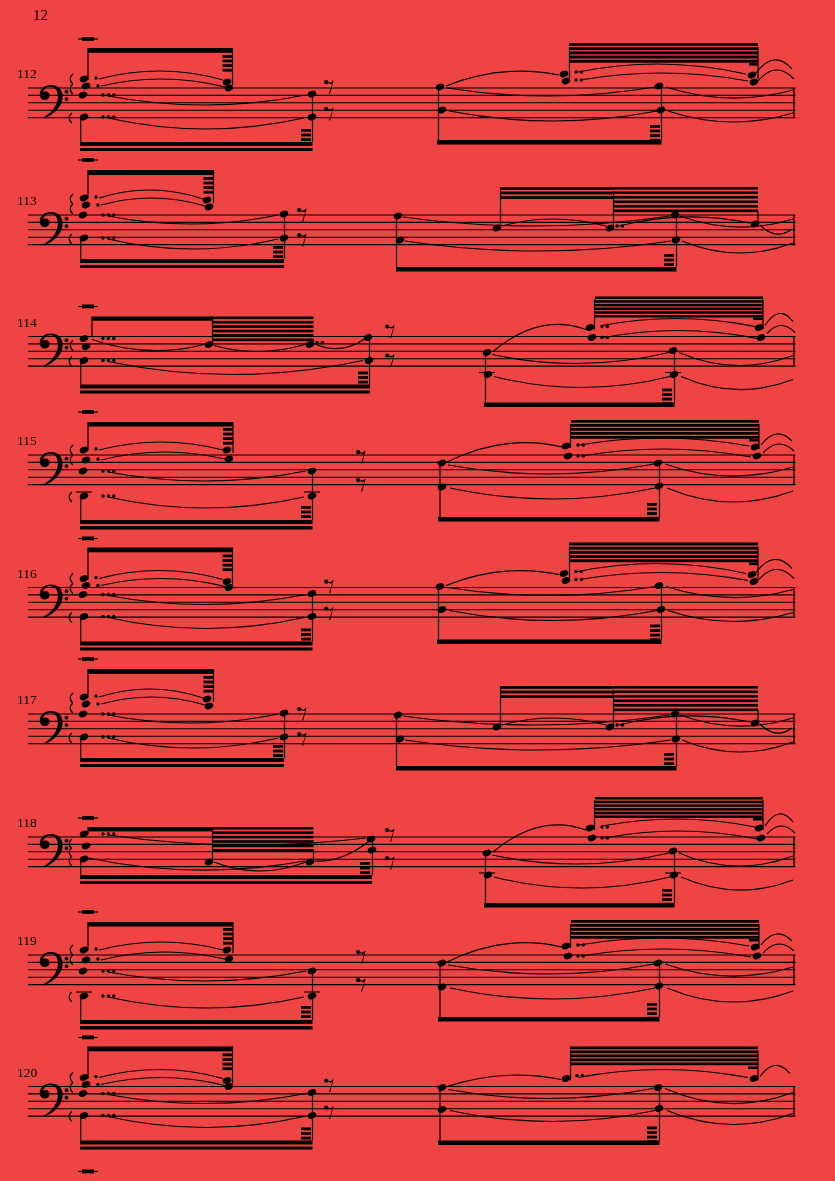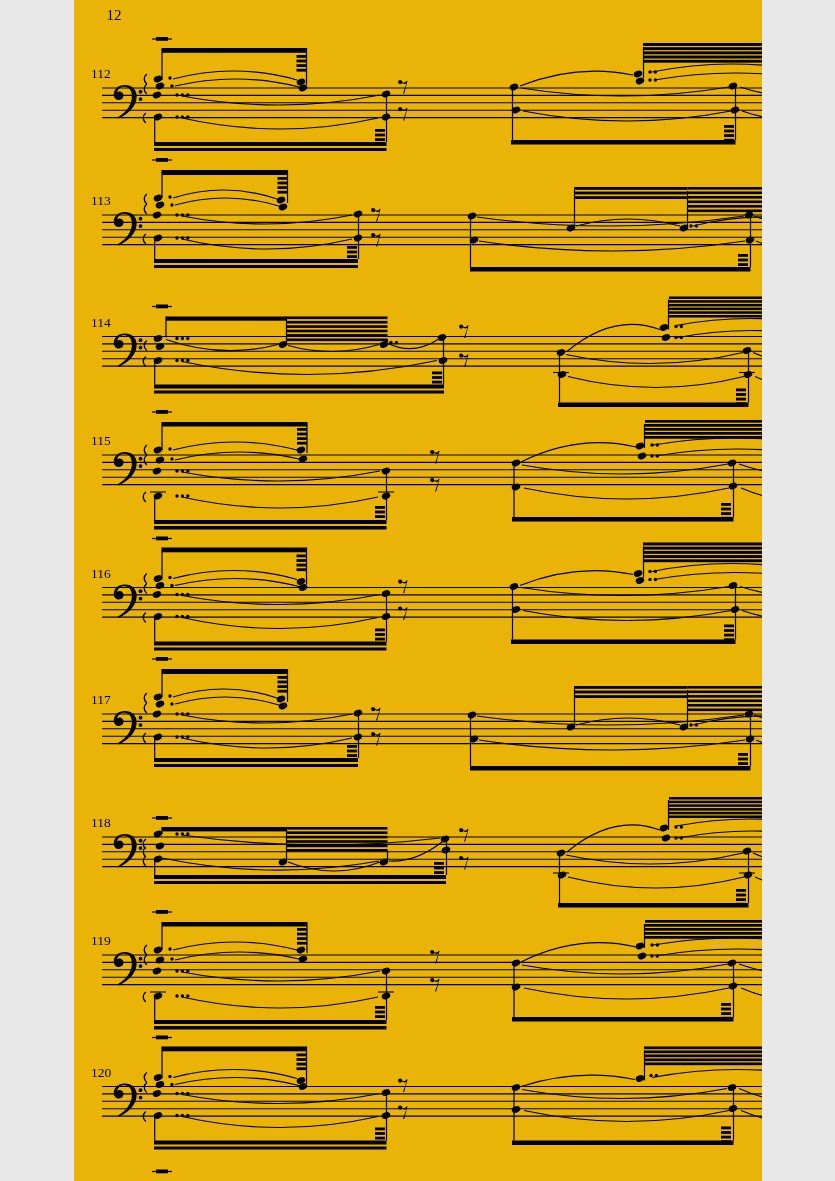--- a/index.html
+++ b/index.html
@@ -1,19 +1,19 @@
 <!DOCTYPE html>
 <html><head>
 <meta charset="utf-8">
 <style>
   html,body{margin:0;padding:0;background:#e8e8e8;}
   .page{
     position:relative;
-    width:688px;height:1181px;
-    background:#eab308;
+    width:835px;height:1181px;
+    background:#ef4444;
     font-family:"Liberation Serif", serif;
     overflow:hidden;
     margin:0 auto;
   }
   .page-number{
     position:absolute;left:33px;top:7px;
     font-size:15px;color:#000;
     font-family:"Liberation Serif", serif;
   }
   svg.score{position:absolute;left:0;top:0;}

